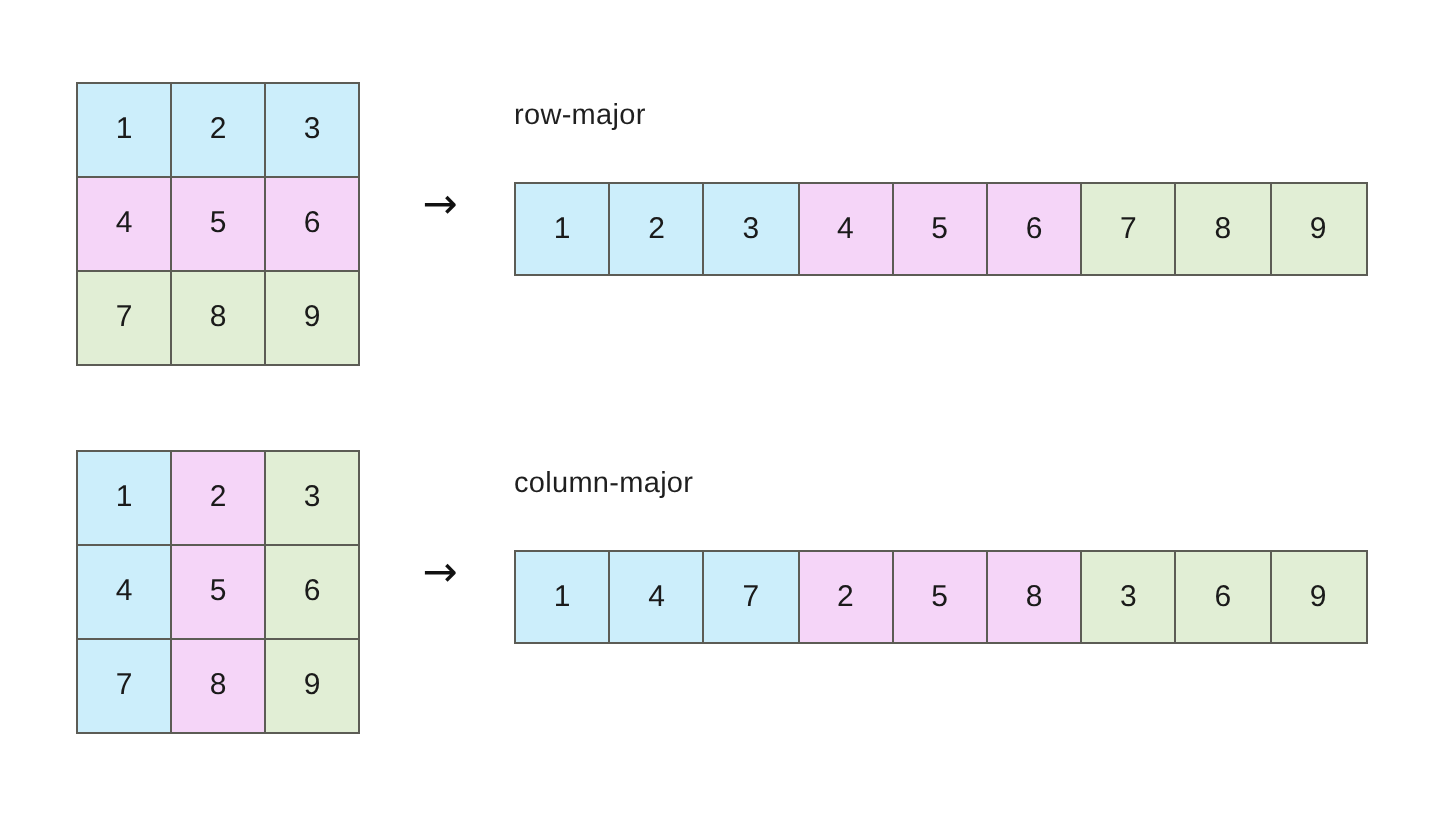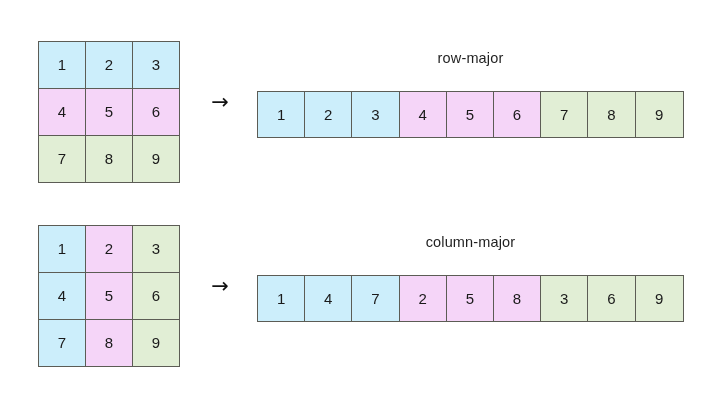--- a/index.html
+++ b/index.html
@@ -67,21 +67,20 @@
     font-family: "DejaVu Sans", sans-serif;
   }
   .example.column-major .arrow { top: 50px; }
 
   
   .array-label {
     position: absolute;
     left: 257px;
     top: 9px;
     width: 427px;
-    text-align: center;
     font-size: 14.5px;
     color: #1f1f1f;
     letter-spacing: 0.15px;
   }
 
   
   .array {
     position: absolute;
     left: 257px;
     top: 50px;

